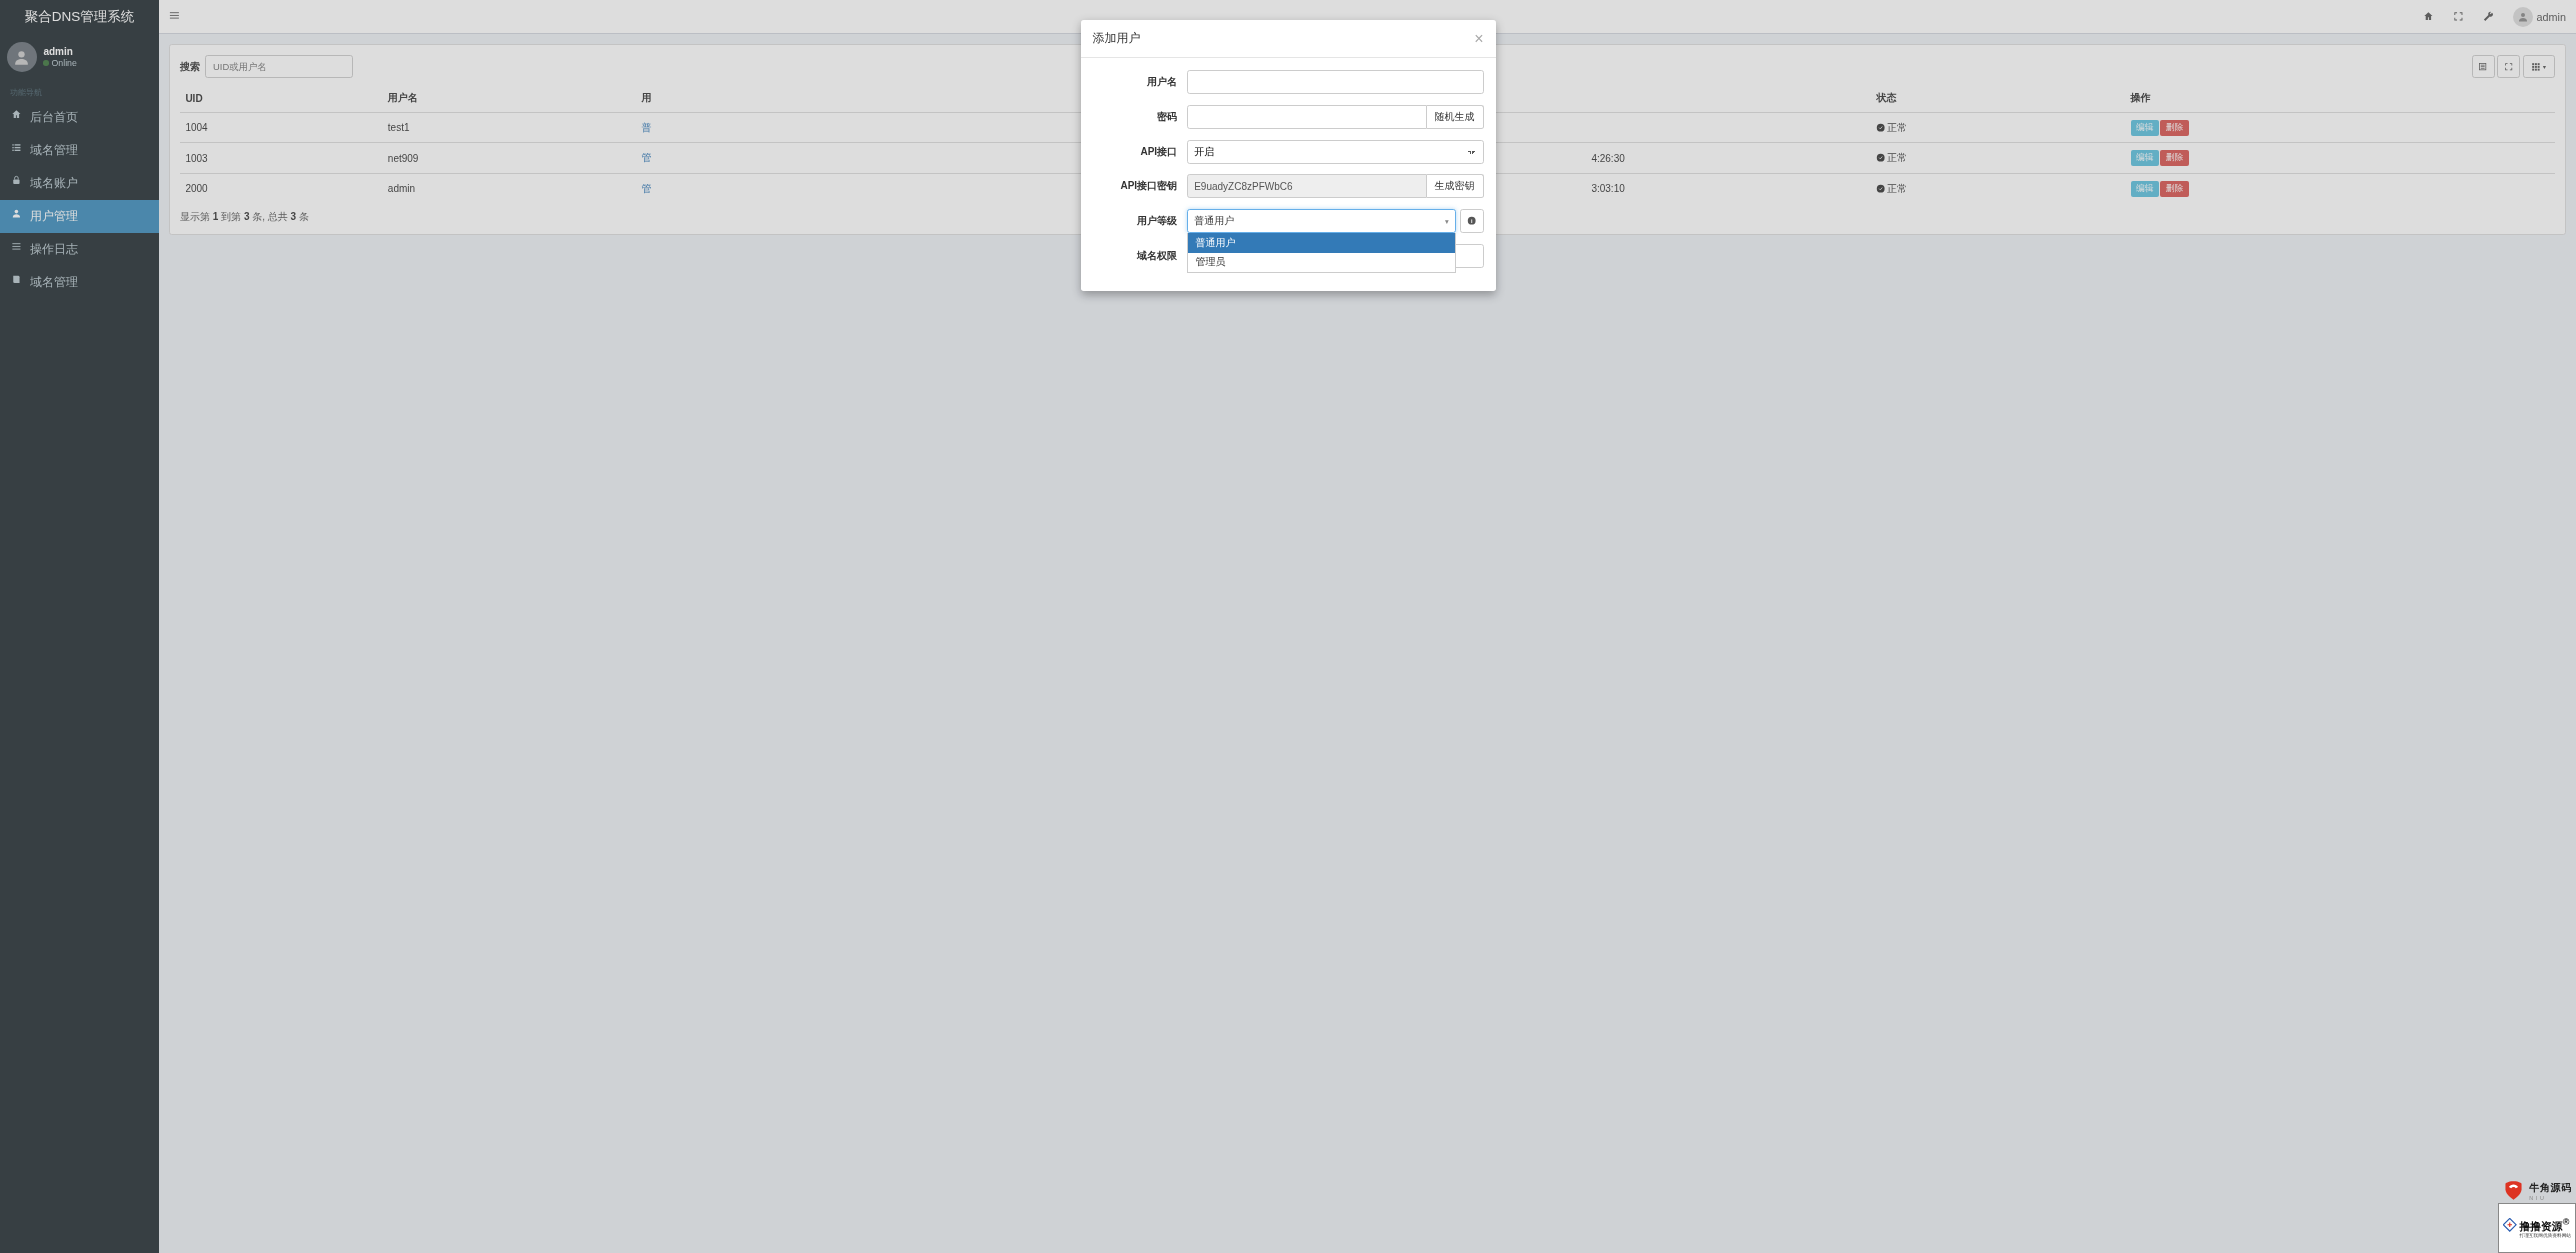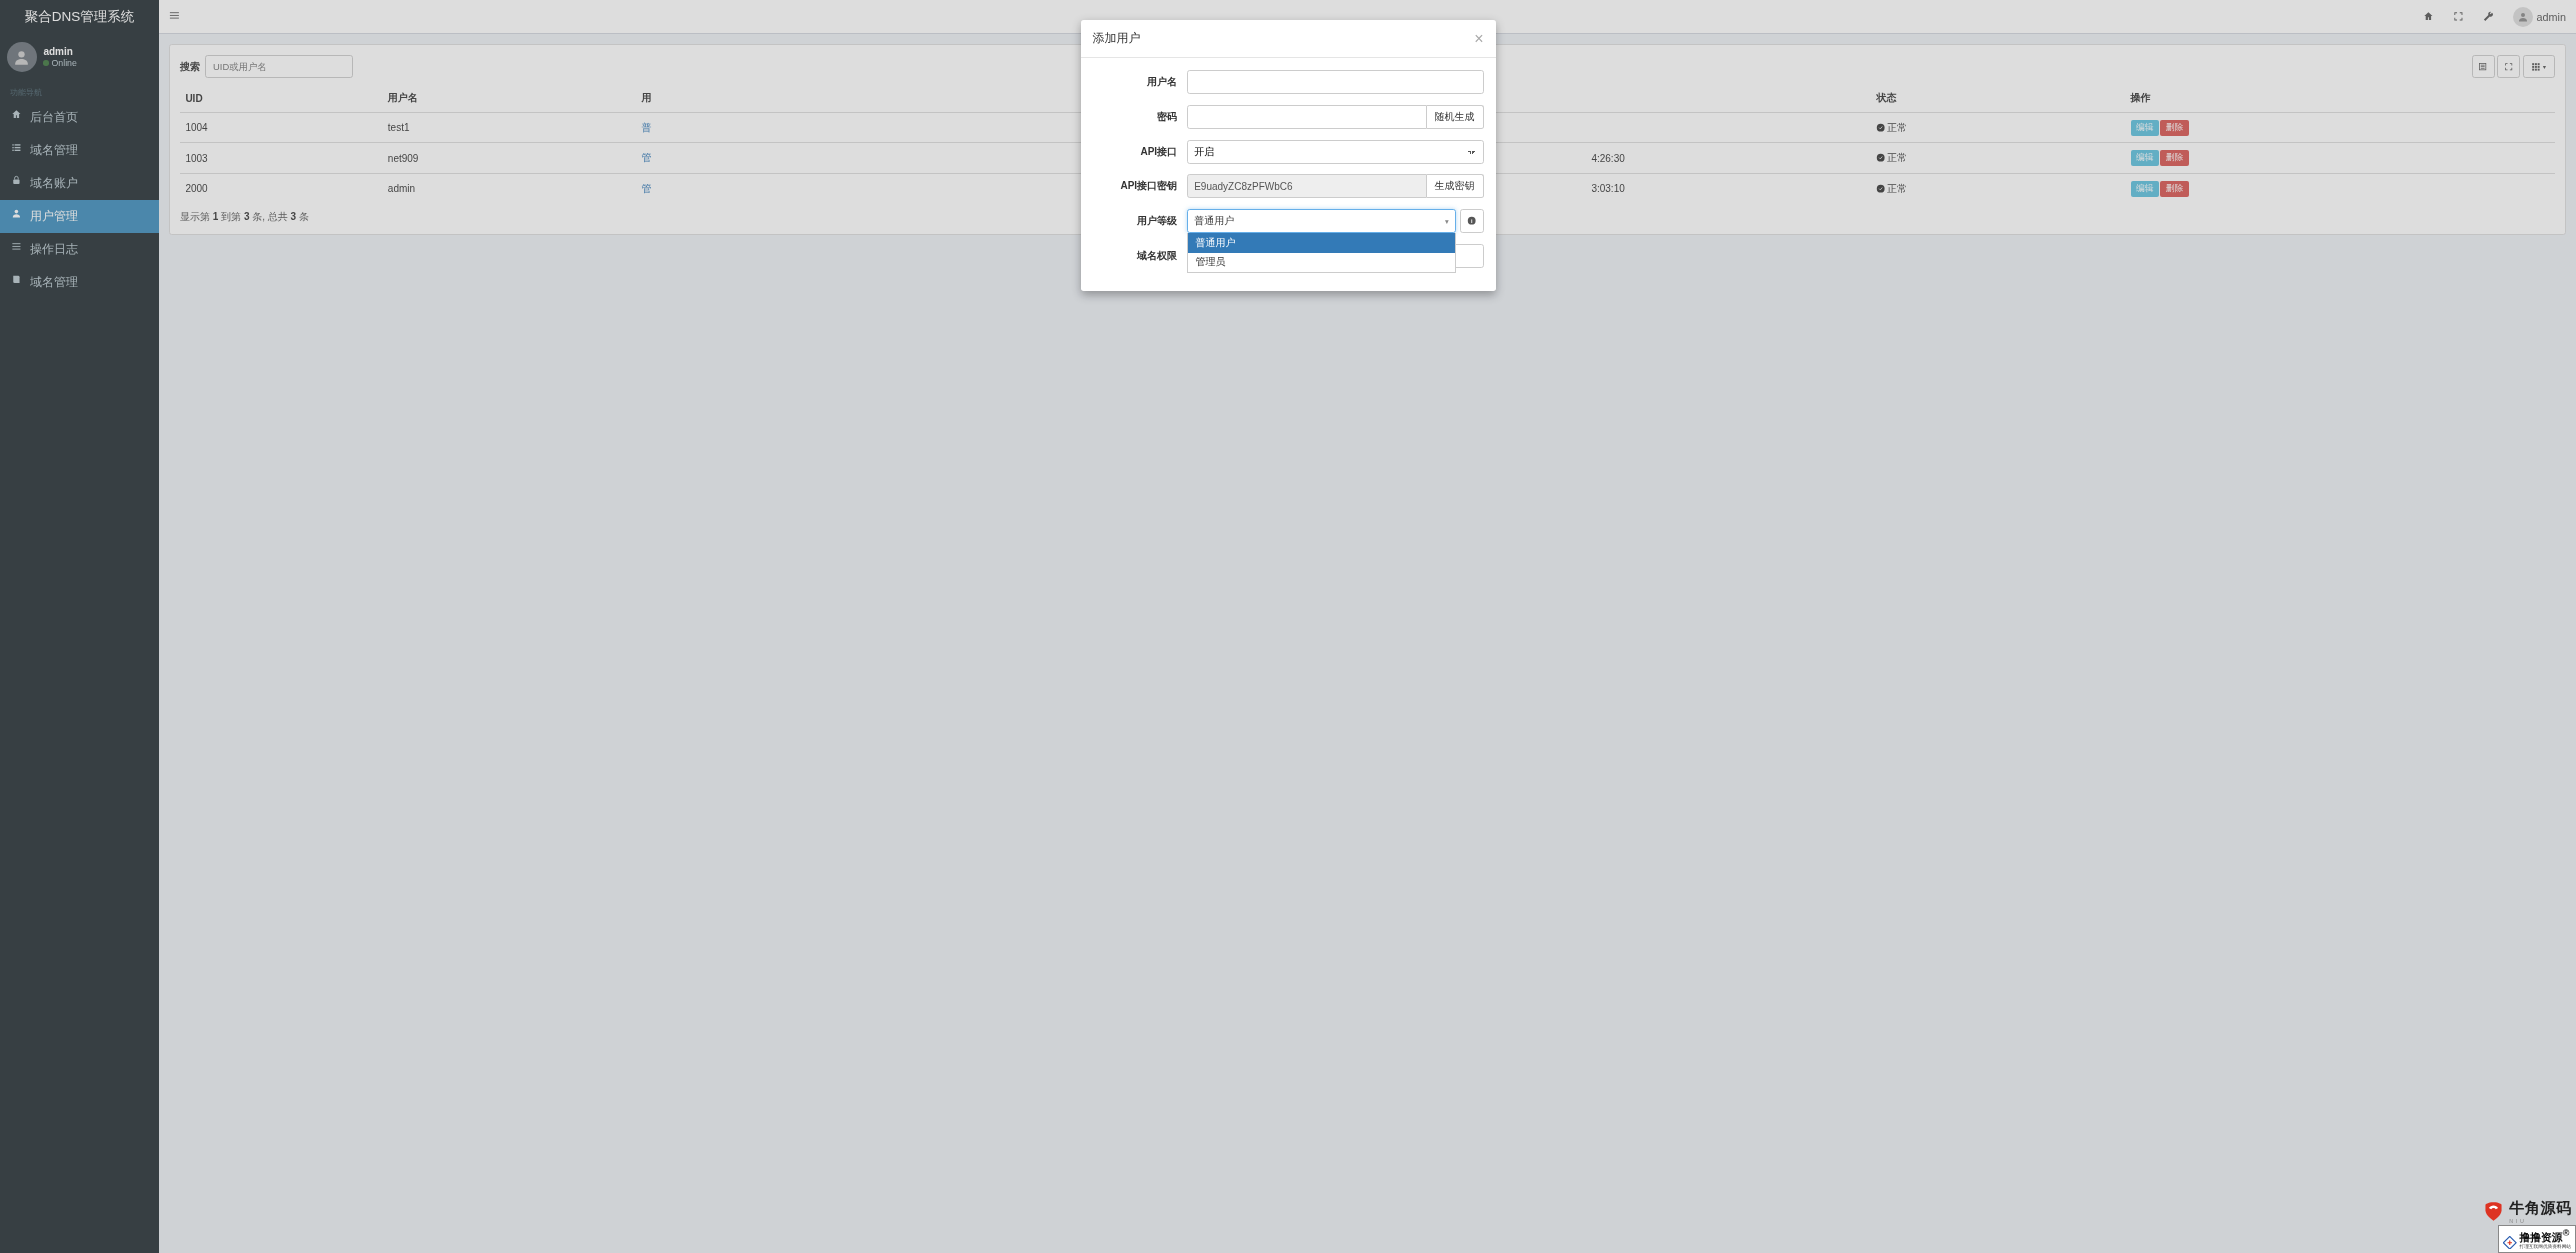--- a/index.html
+++ b/index.html
@@ -86,23 +86,23 @@
 .form-row select.fc { appearance: none; background-image: linear-gradient(45deg, transparent 50%, #555 50%), linear-gradient(135deg, #555 50%, transparent 50%); background-position: calc(100% - 10.8px) 10px, calc(100% - 7.4px) 10px; background-size: 3.4px 3.4px, 3.4px 3.4px; background-repeat: no-repeat; }
 
 .modal-footer { padding: 9.4px 12px; border-top: 0.7px solid #e5e5e5; display: flex; justify-content: flex-end; gap: 5.4px; }
 .modal-footer .mbtn { height: 24px; padding: 0 9.4px; border-radius: 2.7px; border: 0.7px solid #ccc; background: #fff; font-size: 10px; cursor: pointer; }
 .modal-footer .mbtn.primary { background: #337ab7; border-color: #2e6da4; color: #fff; }
 
 
 .watermark { position: fixed; right: 0; bottom: 0; z-index: 30; display: flex; flex-direction: column; align-items: flex-end; pointer-events: none; }
 .wm1 { display: flex; align-items: center; background: transparent; padding: 1.3px 4px; }
 .wm1 .wm-shield { width: 23px; height: 23px; margin-right: 4px; }
-.wm1 .wm-text-cn { font-size: 15px; font-weight: 700; color: #222; letter-spacing: 0.7px; }
+.wm1 .wm-text-cn { font-size: 10px; font-weight: 700; color: #222; letter-spacing: 0.7px; }
 .wm1 .wm-text-en { font-size: 5.4px; color: #888; letter-spacing: 2.7px; }
-.wm2 { display: flex; align-items: flex-end; background: #fff; border: 0.7px solid #888; padding: 3px 4px; gap: 2.7px; }
+.wm2 { display: flex; align-items: flex-start; background: #fff; border: 0.7px solid #888; padding: 14px 4px; gap: 2.7px; }
 .wm2 .wm-diamond { width: 13.5px; height: 13.5px; }
 .wm2 .wm2-text { display: flex; flex-direction: column; line-height: 1.1; }
 .wm2 .wm2-main { font-size: 10.8px; font-weight: 700; color: #111; }
 .wm2 .wm2-sub { font-size: 4.7px; color: #333; }
 </style>
 </head>
 <body>
 
 <aside class="sidebar">
   <div class="sidebar-header">

